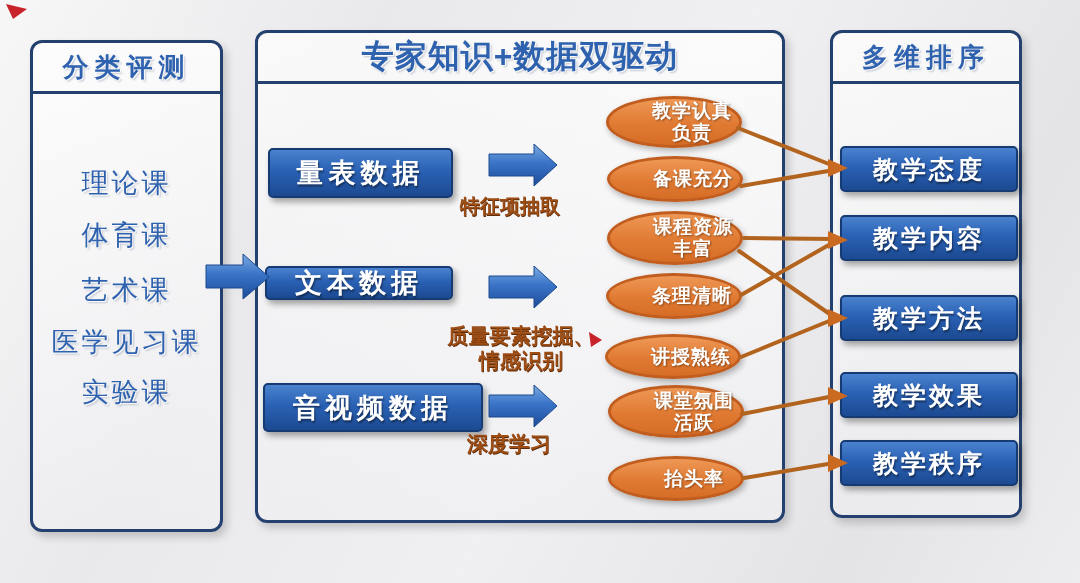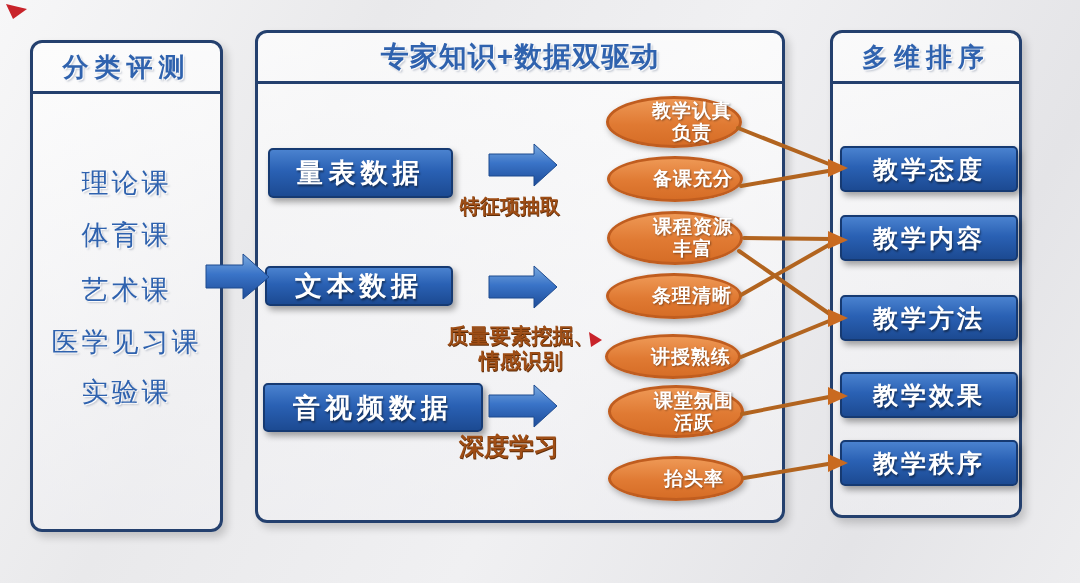--- a/index.html
+++ b/index.html
@@ -5,21 +5,21 @@
   html,body{margin:0;padding:0;}
   body{font-family:"Liberation Sans","DejaVu Sans",sans-serif;}
   #canvas{position:relative;width:1080px;height:583px;overflow:hidden;
     background:linear-gradient(118deg,#f7f7f8 0%,#e9e9eb 28%,#f0f0f2 55%,#e4e4e7 82%,#ededef 100%);}
   .panel{position:absolute;border:3px solid #24406e;border-radius:12px;
     background:linear-gradient(180deg,rgba(255,255,255,0.72),rgba(240,240,243,0.55));
     box-shadow:4px 5px 9px rgba(0,0,0,0.18);box-sizing:border-box;}
   .panel-header{height:48px;border-bottom:3px solid #24406e;display:flex;align-items:center;justify-content:center;
     font-weight:bold;color:#2f62ae;letter-spacing:6px;font-size:26px;
     text-shadow:1px 1px 0 rgba(255,255,255,0.9),2px 2px 2px rgba(30,50,90,0.25);}
-  .panel-header.tight{letter-spacing:1px;font-size:28px;}
+  .panel-header.tight{letter-spacing:1px;font-size:32px;}
   .course-item{position:absolute;left:0;width:100%;height:36px;text-align:center;font-size:27px;font-weight:normal;
     color:#2f62ae;letter-spacing:3px;line-height:36px;
     text-shadow:1px 1px 0 rgba(255,255,255,0.9),2px 2px 2px rgba(30,50,90,0.25);}
   .data-box,.dim-box{position:absolute;background:linear-gradient(180deg,#4a82cf 0%,#2a61b4 45%,#1c4a92 100%);
     border:2px solid #163a72;border-radius:5px;color:#fff;font-weight:bold;
     display:flex;align-items:center;justify-content:center;box-sizing:border-box;
     box-shadow:3px 4px 6px rgba(0,0,0,0.35);text-shadow:1px 2px 2px rgba(0,0,0,0.45);}
   .data-box{font-size:27px;letter-spacing:5px;}
   .dim-box{font-size:25px;letter-spacing:3px;}
   .feature-ellipse{position:absolute;background:linear-gradient(180deg,#ee9855 0%,#e07a33 55%,#d66d26 100%);
@@ -50,35 +50,35 @@
 
   <div class="panel" style="left:255px;top:30px;width:530px;height:493px;">
     <div class="panel-header tight">专家知识+数据双驱动</div>
   </div>
 
   <div class="layer">
 
     <div class="data-box" style="left:268px;top:148px;width:185px;height:50px;">
       <span>量表数据</span>
     </div>
-    <div class="data-box" style="left:265px;top:266px;width:188px;height:40px;">
+    <div class="data-box" style="left:265px;top:266px;width:188px;height:34px;">
       <span>文本数据</span>
     </div>
     <div class="data-box" style="left:263px;top:383px;width:220px;height:49px;">
       <span>音视频数据</span>
     </div>
 
     <div class="method-label" style="left:440px;top:195px;width:140px;font-size:20px;line-height:23px;">
       <span>特征项抽取</span>
     </div>
     <div class="method-label" style="left:440px;top:323px;width:162px;font-size:21px;line-height:25px;">
       <span>质量要素挖掘、</span>
       <span>情感识别</span>
     </div>
-    <div class="method-label" style="left:448px;top:434px;width:122px;font-size:25px;line-height:24px;">
+    <div class="method-label" style="left:448px;top:434px;width:122px;font-size:21px;line-height:24px;font-family:Liberation Mono, monospace;">
       <span>深度学习</span>
     </div>
 
     <div class="feature-ellipse" style="left:606px;top:96px;width:136px;height:52px;">
       <span>教学认真</span>
       <span>负责</span>
     </div>
     <div class="feature-ellipse" style="left:607px;top:156px;width:136px;height:46px;">
       <span>备课充分</span>
       <span></span>

